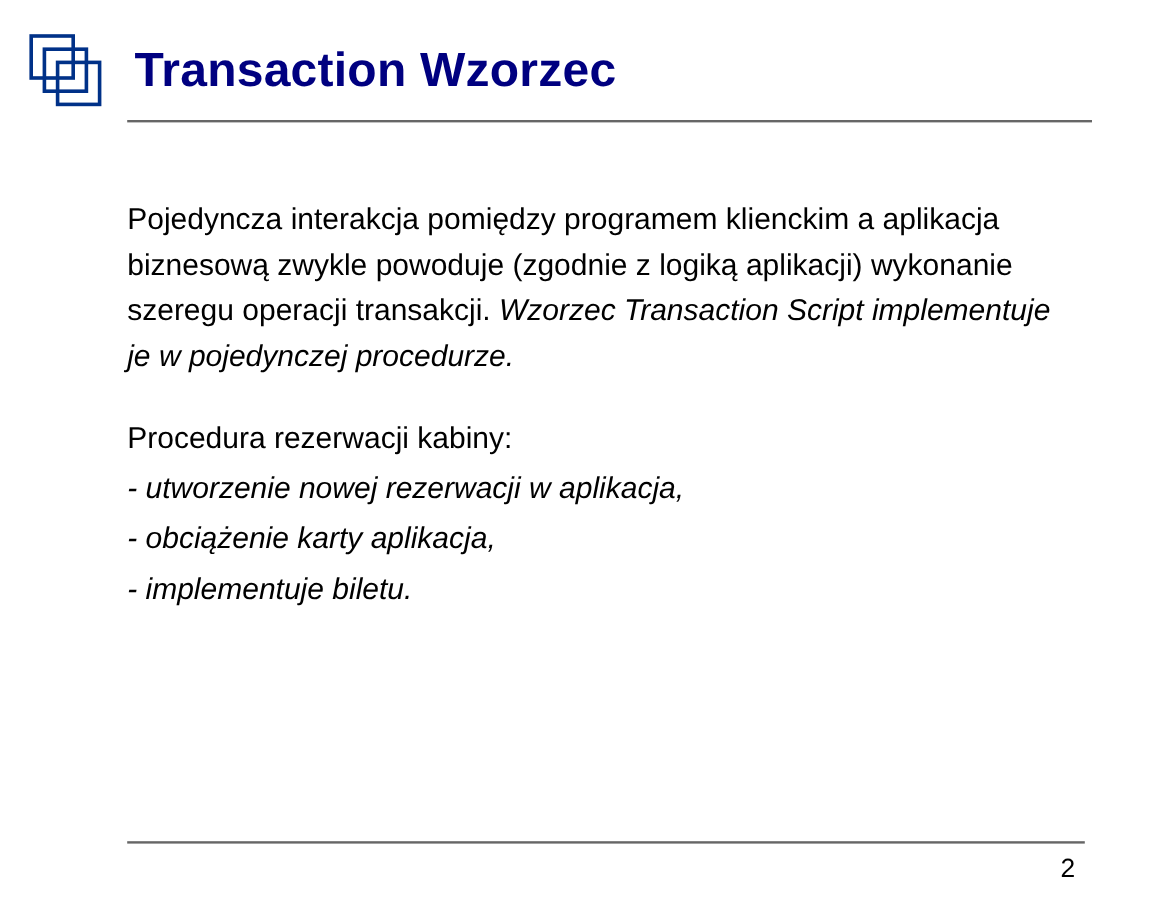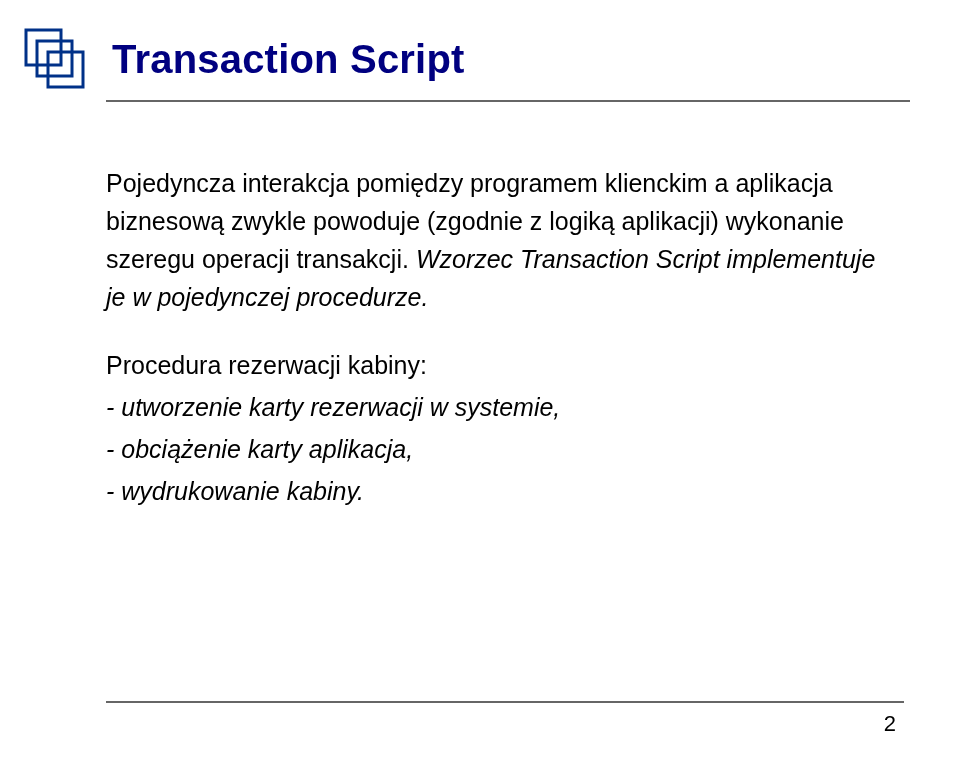--- a/index.html
+++ b/index.html
@@ -76,36 +76,36 @@
 <div class="slide">
 
   <div class="header-row">
     <div class="logo">
       <svg viewBox="0 0 70 70" width="70" height="70" fill="none" stroke="#003188" stroke-width="3">
         <rect x="6" y="6" width="35" height="35"></rect>
         <rect x="17" y="17" width="35" height="35"></rect>
         <rect x="28" y="28" width="35" height="35"></rect>
       </svg>
     </div>
-    <h1 class="title">Transaction Script</h1>
+    <h1 class="title">Transaction Wzorzec</h1>
   </div>
 
   <hr class="title-underline">
 
   <div class="content">
     <p class="p1">
       <span>Pojedyncza interakcja pomiędzy programem klienckim a aplikacja biznesową zwykle powoduje (zgodnie z logiką aplikacji) wykonanie szeregu operacji transakcji. </span><span class="italic">Wzorzec Transaction Script implementuje je w pojedynczej procedurze.</span>
     </p>
 
 
     <p class="p3">Procedura rezerwacji kabiny:</p>
 
-    <p class="li">- utworzenie karty rezerwacji w systemie,</p>
+    <p class="li">- utworzenie nowej rezerwacji w aplikacja,</p>
     <p class="li">- obciążenie karty aplikacja,</p>
-    <p class="li">- wydrukowanie kabiny.</p>
+    <p class="li">- implementuje biletu.</p>
   </div>
 
   <div class="footer">
     <hr class="footer-line">
     <div class="pagenum">2</div>
   </div>
 
 </div>
 
 </body></html>

